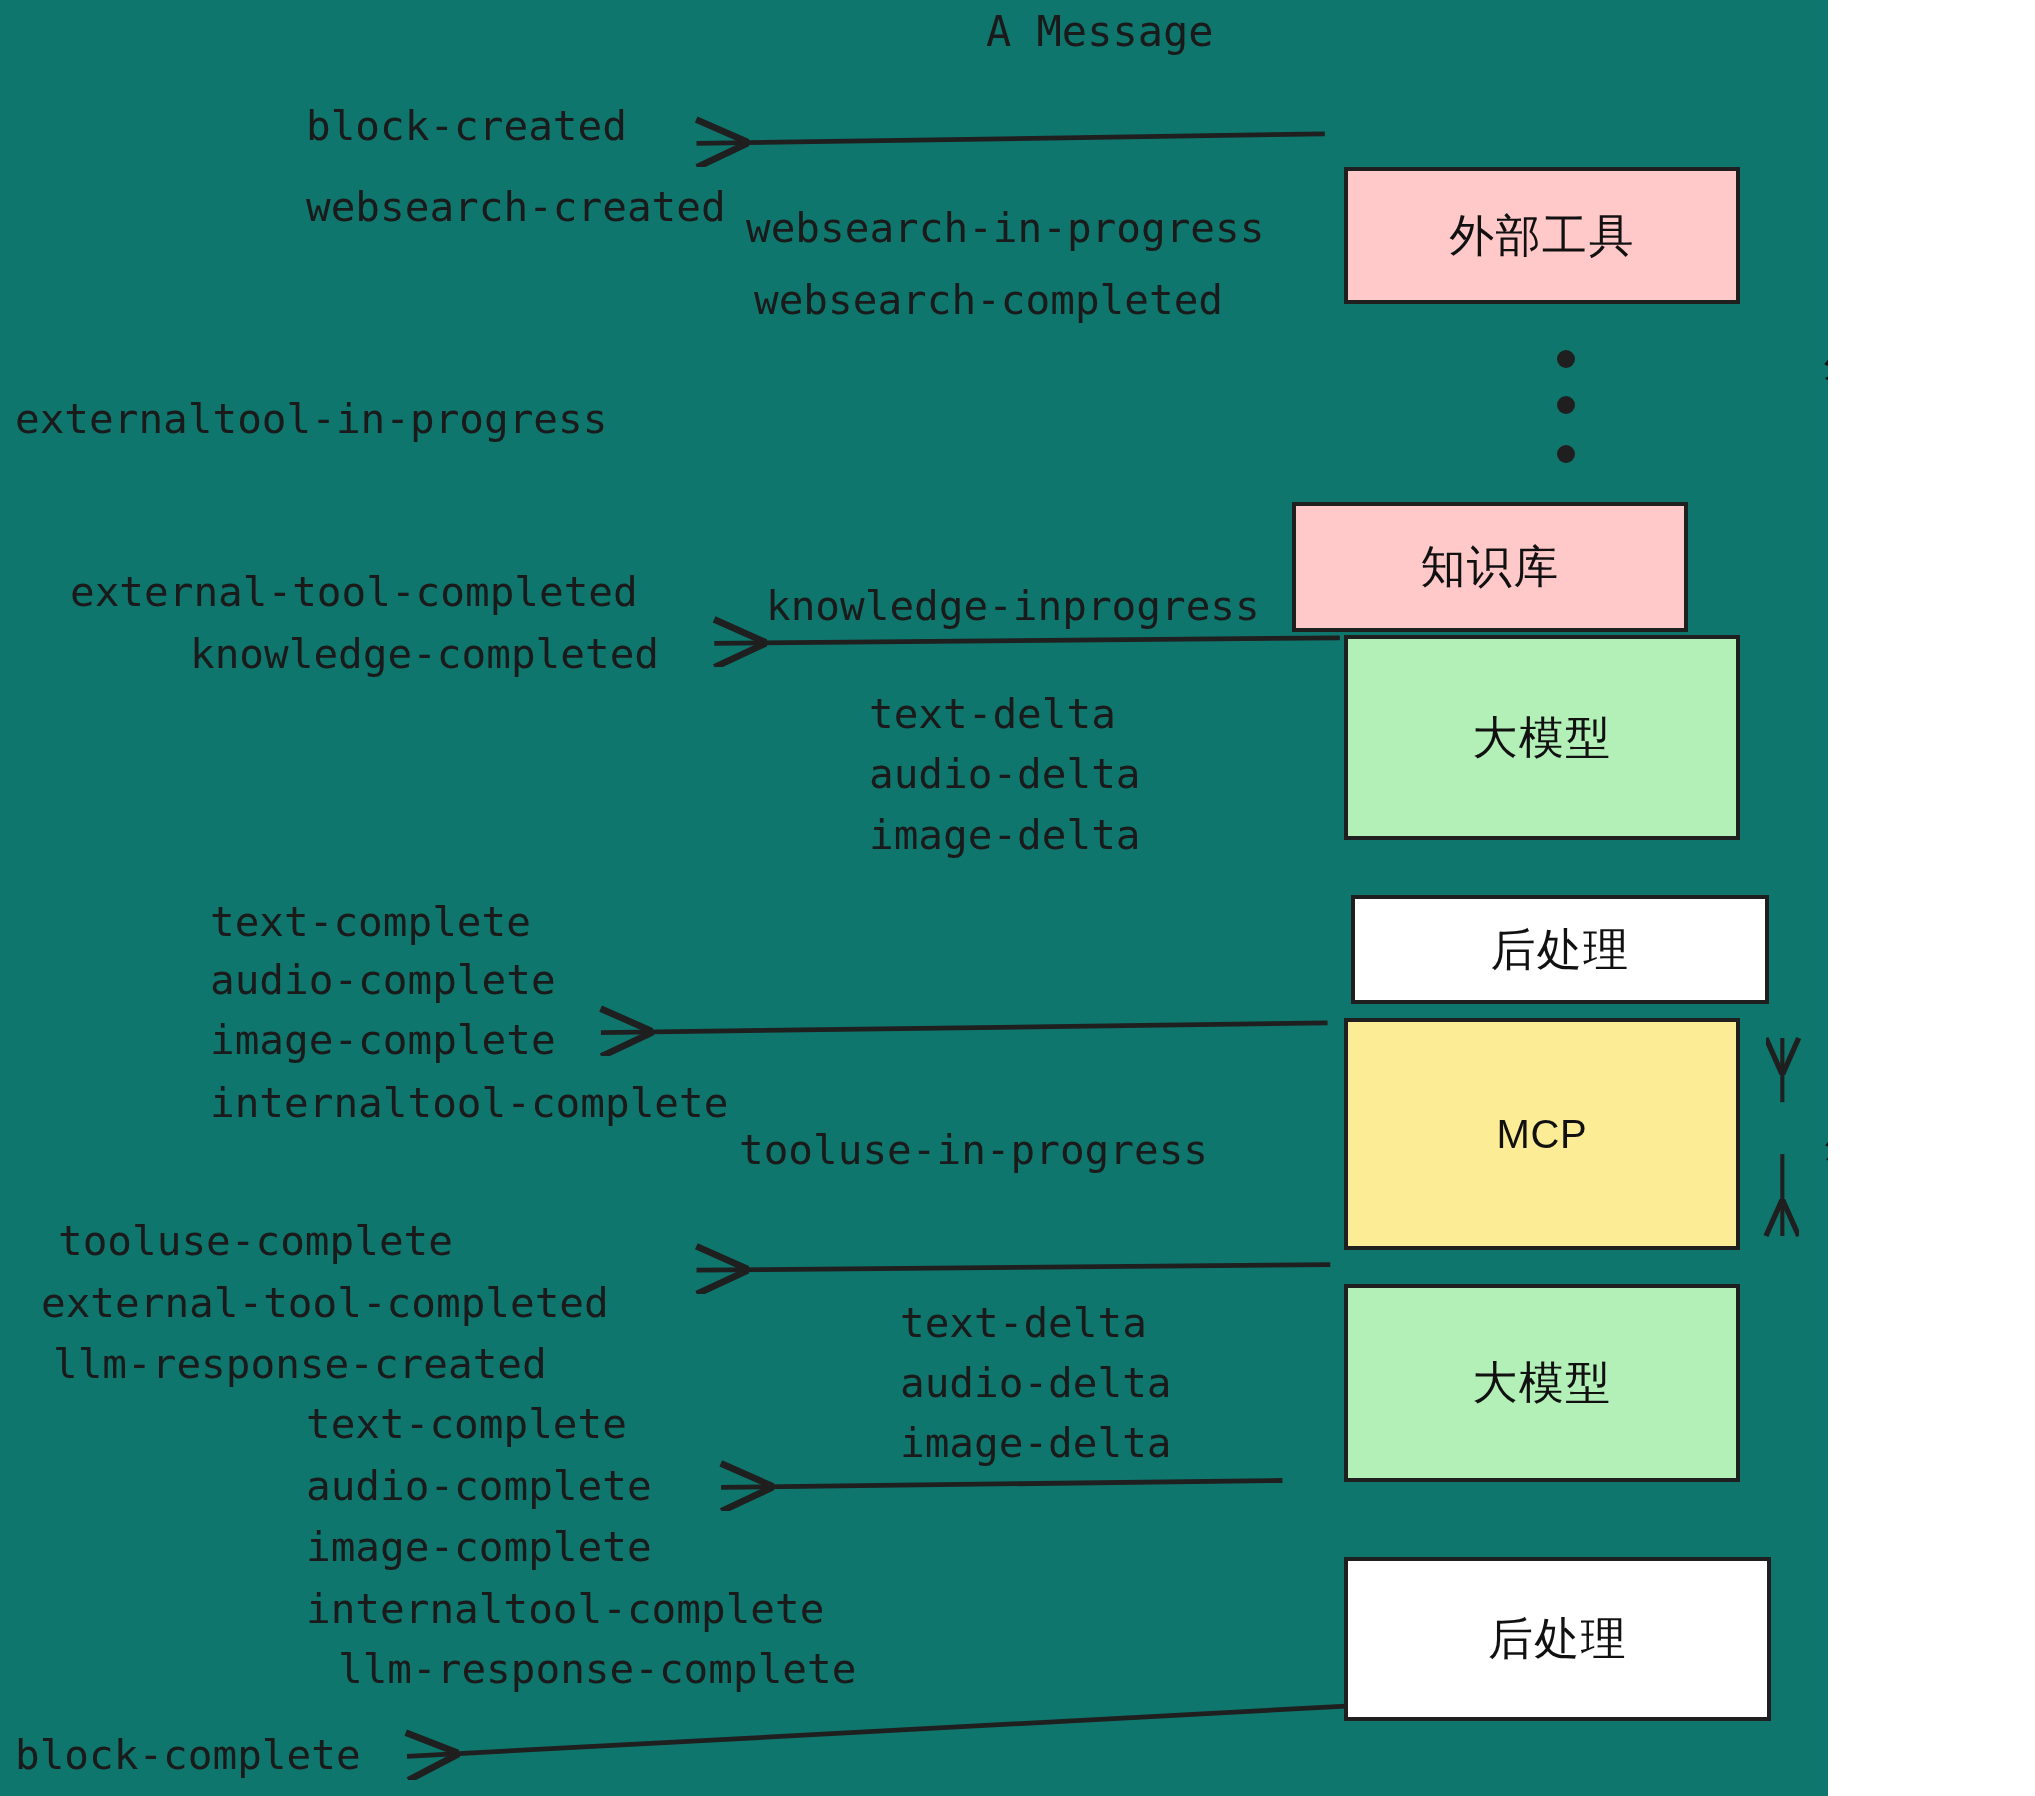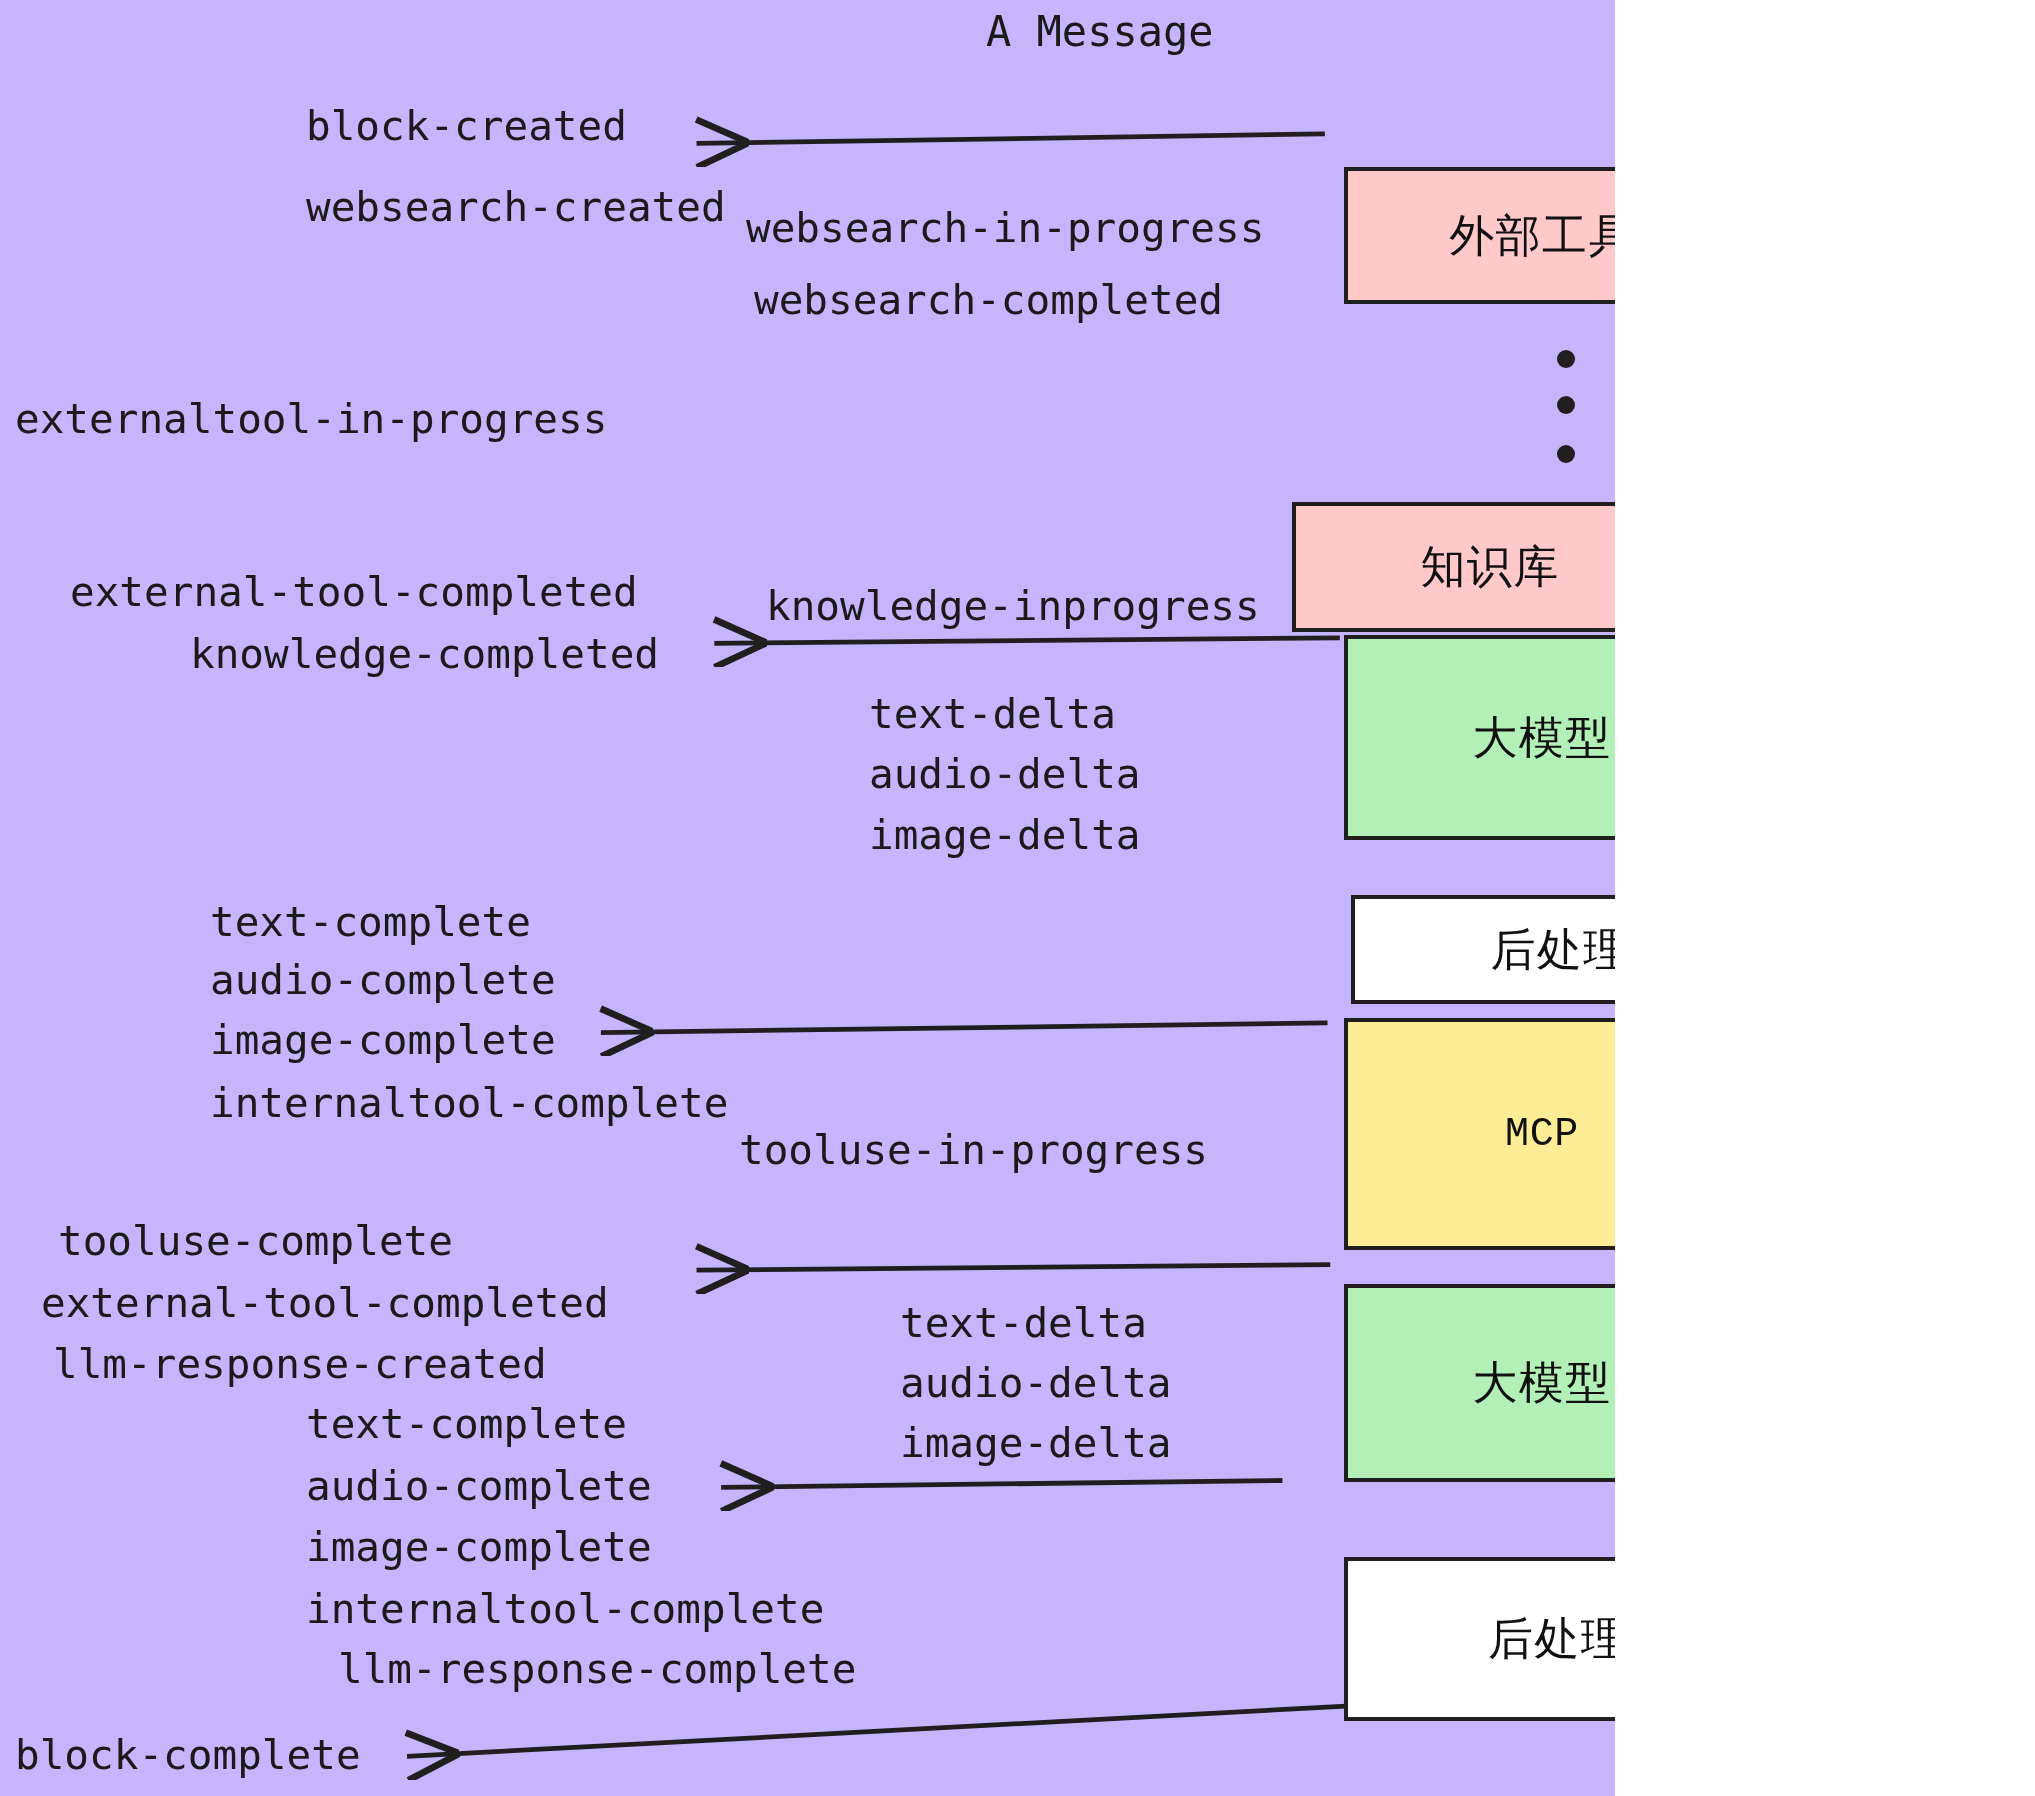--- a/index.html
+++ b/index.html
@@ -2,23 +2,23 @@
 <html style="font-size:11px"><head>
 <meta charset="utf-8">
 <style>
   html, body {
     margin: 0;
     padding: 0;
     background: #ffffff;
   }
   #canvas {
     position: relative;
-    width: 1615px;
+    width: 1828px;
     height: 1796px;
-    background: #c4b5fd;
+    background: #0f766e;
     font-family: "DejaVu Sans Mono", "Liberation Mono", monospace;
     overflow: hidden;
   }
   .evt {
     position: absolute;
     font-family: "DejaVu Sans Mono", "Liberation Mono", monospace;
     font-size: 41px;
     line-height: 1;
     color: #1a1a1a;
     white-space: nowrap;
@@ -37,21 +37,21 @@
     border: 4.1px solid #1f1f1f;
     display: flex;
     align-items: center;
     justify-content: center;
     font-family: "DejaVu Sans", "Liberation Sans", sans-serif;
     font-size: 45px;
     color: #111111;
     letter-spacing: 1.4px;
   }
   .box.mcp-label {
-    font-family: Liberation Mono, monospace;
+    font-family: Liberation Sans, sans-serif;
     font-size: 40px;
     letter-spacing: 0.7px;
   }
   .side-label {
     position: absolute;
     font-family: "DejaVu Sans", "Liberation Sans", sans-serif;
     font-size: 41px;
     color: #111111;
     white-space: nowrap;
     letter-spacing: 0.7px;

